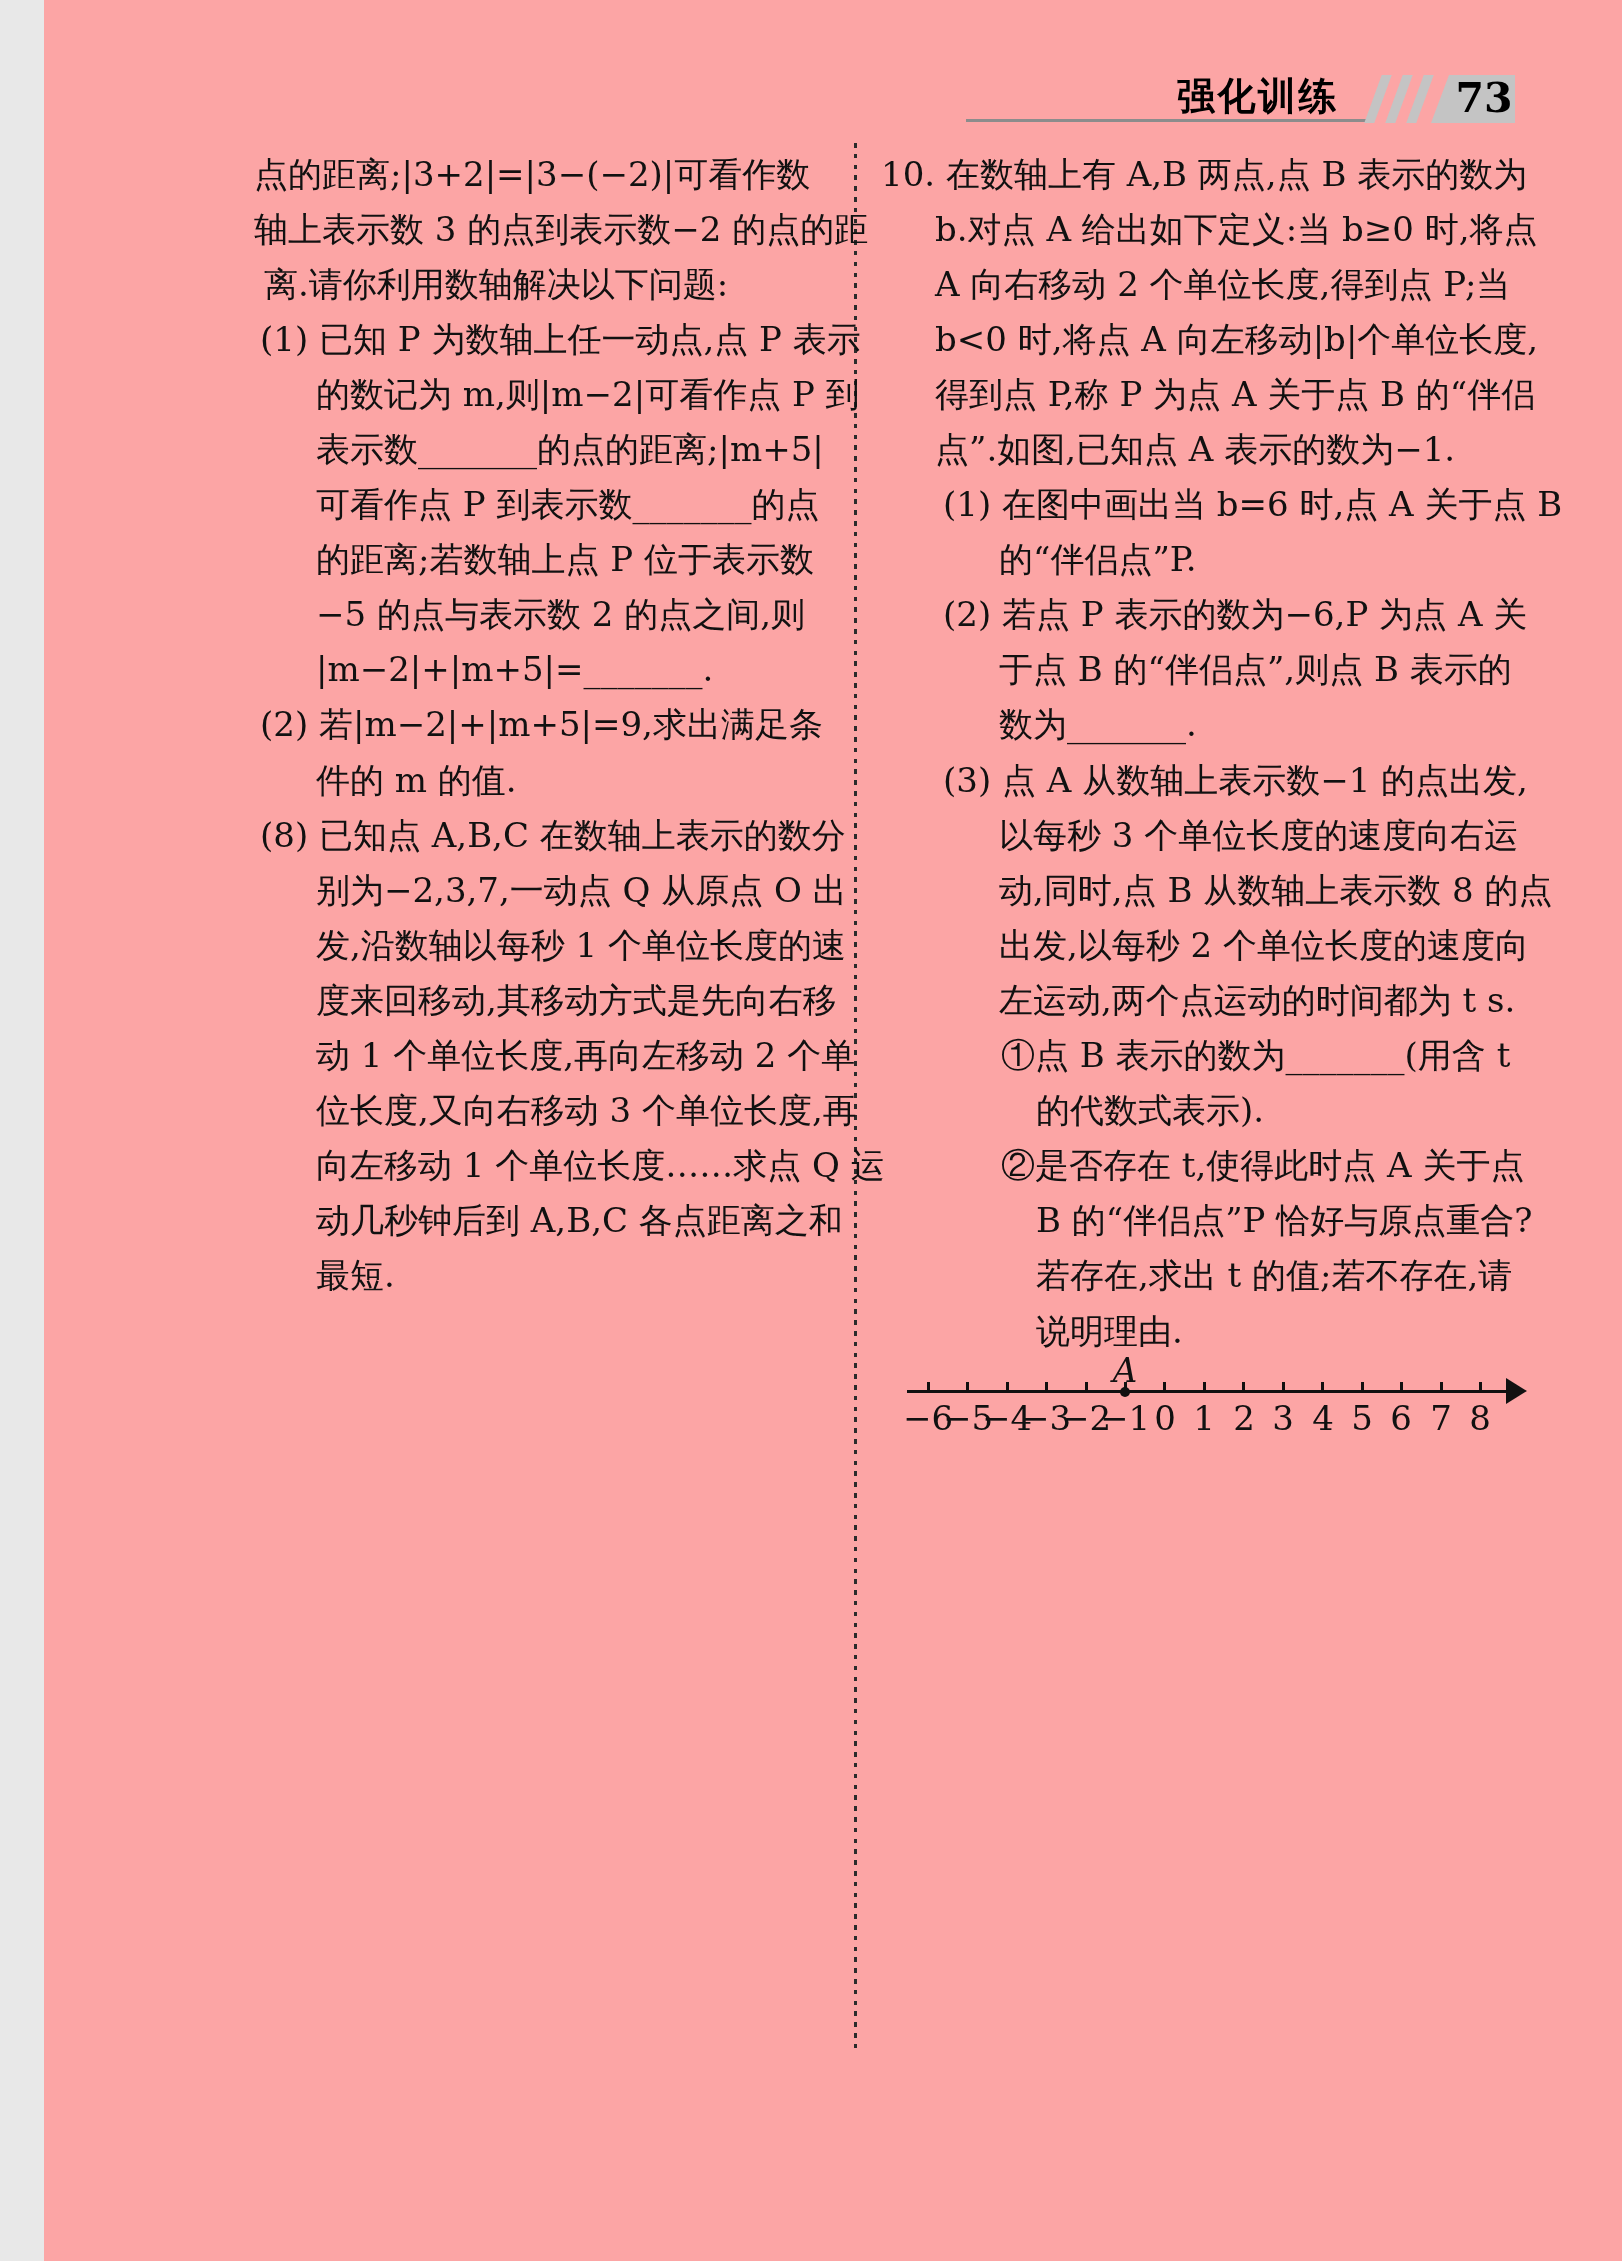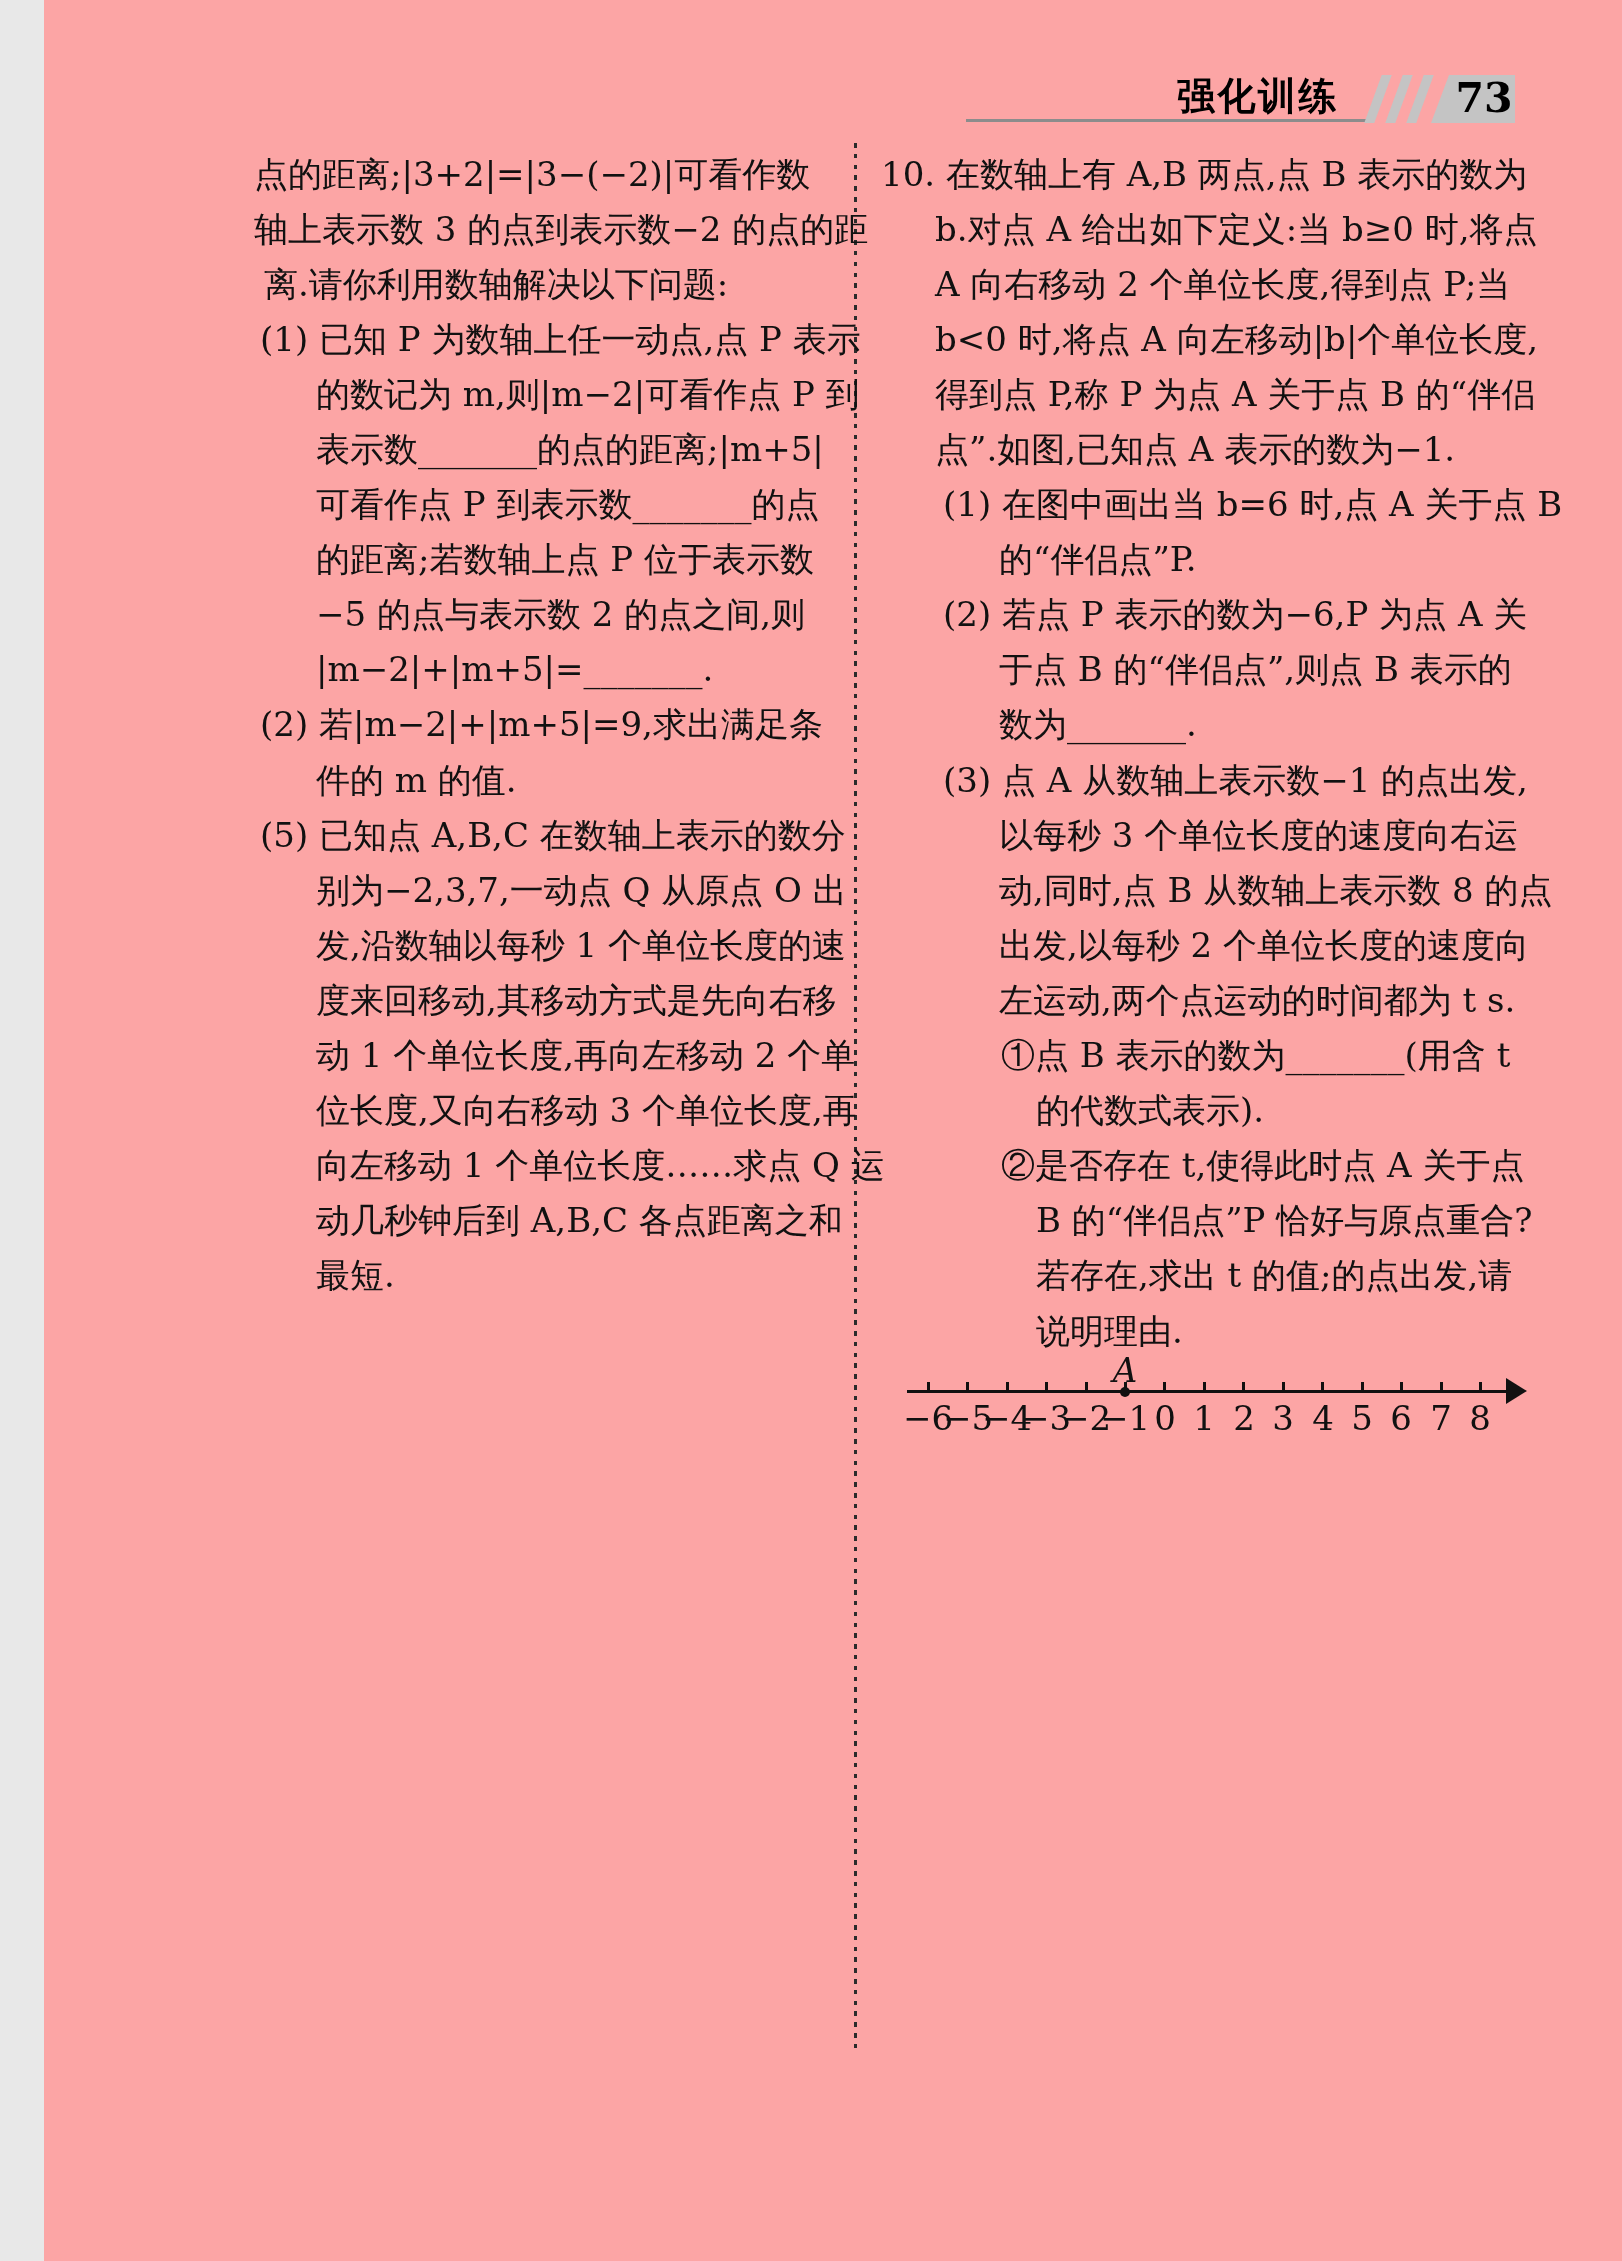--- a/index.html
+++ b/index.html
@@ -90,21 +90,21 @@
       <div class="tline" style="left: 220px; top: 263px;">离.请你利用数轴解决以下问题:</div>
       <div class="tline" style="left: 216px; top: 318px;">(1) 已知 P 为数轴上任一动点,点 P 表示</div>
       <div class="tline" style="left: 272px; top: 373px;">的数记为 m,则|m−2|可看作点 P 到</div>
       <div class="tline" style="left: 272px; top: 428px;">表示数_______的点的距离;|m+5|</div>
       <div class="tline" style="left: 272px; top: 483px;">可看作点 P 到表示数_______的点</div>
       <div class="tline" style="left: 272px; top: 538px;">的距离;若数轴上点 P 位于表示数</div>
       <div class="tline" style="left: 272px; top: 593px;">−5 的点与表示数 2 的点之间,则</div>
       <div class="tline" style="left: 272px; top: 648px;">|m−2|+|m+5|=_______.</div>
       <div class="tline" style="left: 216px; top: 703px;">(2) 若|m−2|+|m+5|=9,求出满足条</div>
       <div class="tline" style="left: 272px; top: 759px;">件的 m 的值.</div>
-      <div class="tline" style="left: 216px; top: 814px;">(5) 已知点 A,B,C 在数轴上表示的数分</div>
+      <div class="tline" style="left: 216px; top: 814px;">(8) 已知点 A,B,C 在数轴上表示的数分</div>
       <div class="tline" style="left: 272px; top: 869px;">别为−2,3,7,一动点 Q 从原点 O 出</div>
       <div class="tline" style="left: 272px; top: 924px;">发,沿数轴以每秒 1 个单位长度的速</div>
       <div class="tline" style="left: 272px; top: 979px;">度来回移动,其移动方式是先向右移</div>
       <div class="tline" style="left: 272px; top: 1034px;">动 1 个单位长度,再向左移动 2 个单</div>
       <div class="tline" style="left: 272px; top: 1089px;">位长度,又向右移动 3 个单位长度,再</div>
       <div class="tline" style="left: 272px; top: 1144px;">向左移动 1 个单位长度……求点 Q 运</div>
       <div class="tline" style="left: 272px; top: 1199px;">动几秒钟后到 A,B,C 各点距离之和</div>
       <div class="tline" style="left: 272px; top: 1254px;">最短.</div>
     </div>
   <div id="right-col">
@@ -121,21 +121,21 @@
       <div class="tline" style="left: 955px; top: 703px;">数为_______.</div>
       <div class="tline" style="left: 899px; top: 759px;">(3) 点 A 从数轴上表示数−1 的点出发,</div>
       <div class="tline" style="left: 955px; top: 814px;">以每秒 3 个单位长度的速度向右运</div>
       <div class="tline" style="left: 955px; top: 869px;">动,同时,点 B 从数轴上表示数 8 的点</div>
       <div class="tline" style="left: 955px; top: 924px;">出发,以每秒 2 个单位长度的速度向</div>
       <div class="tline" style="left: 955px; top: 979px;">左运动,两个点运动的时间都为 t s.</div>
       <div class="tline" style="left: 957px; top: 1034px;">①点 B 表示的数为_______(用含 t</div>
       <div class="tline" style="left: 992px; top: 1089px;">的代数式表示).</div>
       <div class="tline" style="left: 957px; top: 1144px;">②是否存在 t,使得此时点 A 关于点</div>
       <div class="tline" style="left: 992px; top: 1199px;">B 的“伴侣点”P 恰好与原点重合?</div>
-      <div class="tline" style="left: 992px; top: 1254px;">若存在,求出 t 的值;的点出发,请</div>
+      <div class="tline" style="left: 992px; top: 1254px;">若存在,求出 t 的值;若不存在,请</div>
       <div class="tline" style="left: 992px; top: 1310px;">说明理由.</div>
     </div>
 
   <div>
     <div class="axis"></div>
     <div class="axis-arrow"></div>
     <div id="ticks">
         <div class="tick" style="left: 883px;"></div>
         <div class="tick-label" style="left: 884px;">−6</div>
         <div class="tick" style="left: 922px;"></div>

